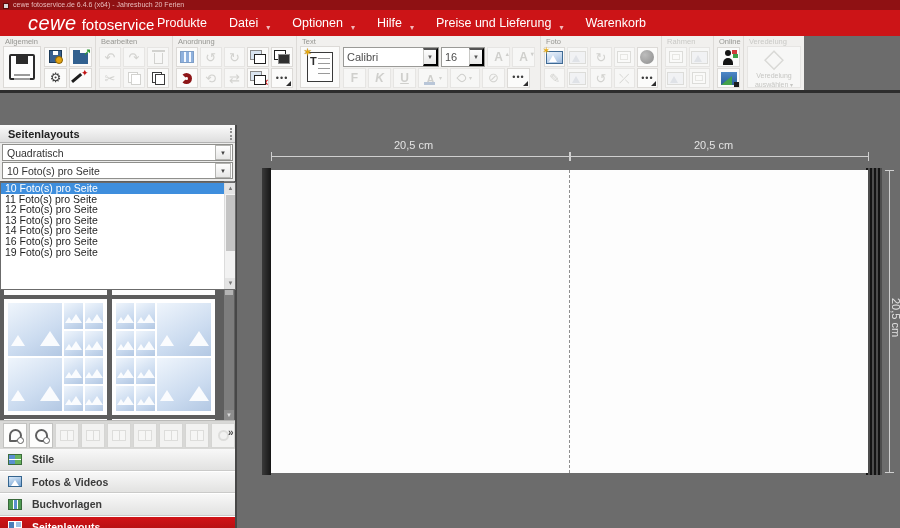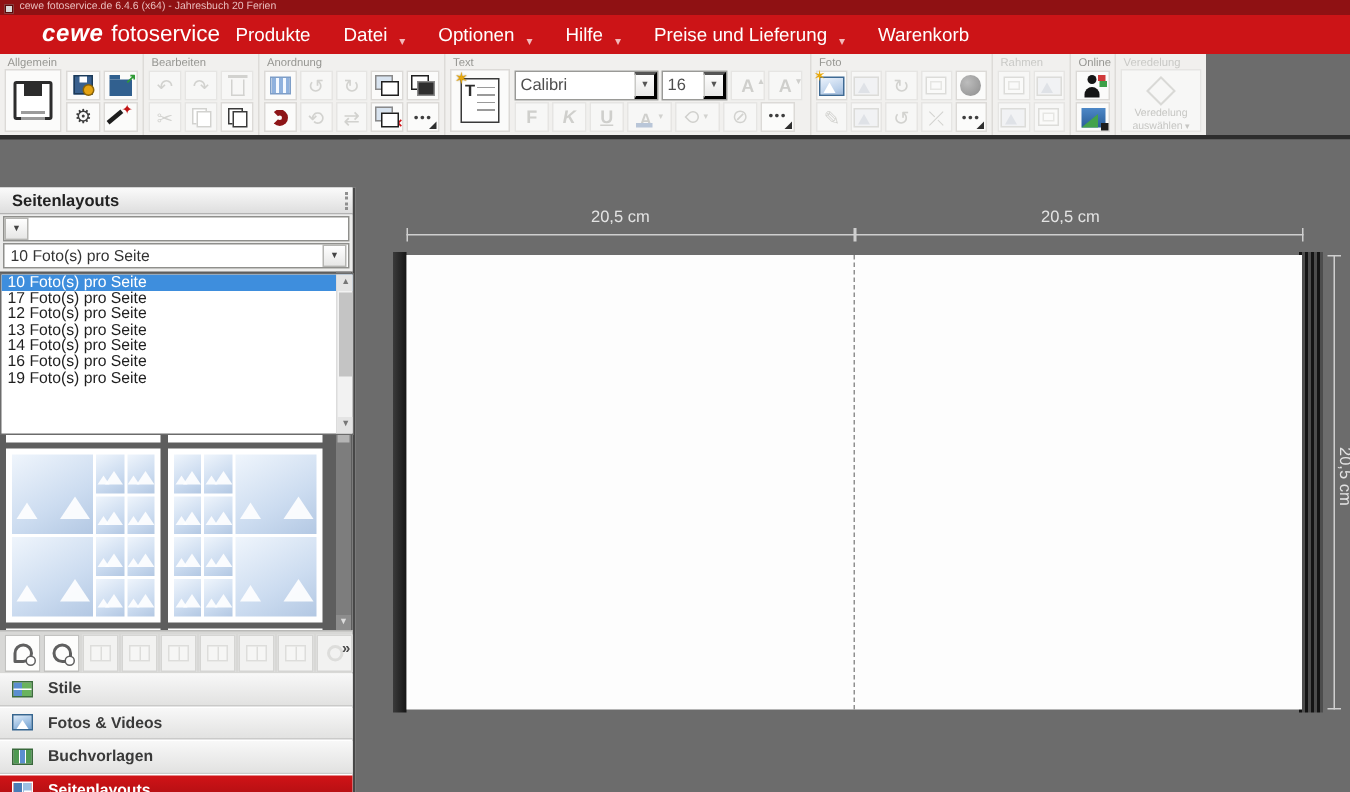--- a/index.html
+++ b/index.html
@@ -7,21 +7,21 @@
   #stage{position:relative;width:900px;height:528px;overflow:hidden;background:#6c6c6c;}
 
   
   .titlebar{position:absolute;left:0;top:0;width:900px;height:10px;background:#8f1113;display:flex;align-items:flex-end;padding:0 0 1px 3px;}
   .titlebar .appico{width:6px;height:6px;background:#d8d8d8;border:1px solid #5c0a0a;margin-right:4px;}
   .titlebar .ttext{font-size:7px;color:#e9bcbc;white-space:nowrap;line-height:8px;}
 
   
   .menubar{position:absolute;left:0;top:10px;width:900px;height:26px;background:#cc1417;display:flex;align-items:center;}
   .logo{display:flex;align-items:baseline;margin-left:28px;width:112px;flex:none;}
-  .logo .b1{color:#fff;font-weight:bold;font-style:italic;font-size:16px;letter-spacing:.5px;}
+  .logo .b1{color:#fff;font-weight:normal;font-style:italic;font-size:20px;letter-spacing:.5px;}
   .logo .b2{color:#fff;font-size:15px;margin-left:5px;font-weight:300;}
   .menuitems{display:flex;align-items:center;margin-left:6px;}
   .mitem{color:#fff;font-size:12.5px;padding:5px 11px;display:flex;align-items:center;cursor:default;white-space:nowrap;}
   .mitem .caret{font-size:8px;color:#f2b9ba;margin-left:8px;transform:translateY(4px);}
 
   
   .ribbon{position:absolute;left:0;top:36px;width:804px;height:54px;background:#f1f0ee;display:flex;}
   .rsec{position:relative;height:54px;border-right:1px solid #dddbd8;padding:10px 3px 2px 3px;flex:none;}
   .rlabel{position:absolute;top:1px;left:5px;font-size:7.5px;color:#969692;}
   .rlabel.paleL{color:#c9c9c6;}
@@ -482,20 +482,21 @@
   <div class="ribbon-sep"></div>
 
   <div class="sidebar">
     <div class="panel-head">
       <span>Seitenlayouts</span>
       <span class="grip"></span>
     </div>
 
     <div class="combo-zone">
       <div class="side-combo">
+        <span class="cval">Quadratisch</span>
         <button class="cbtn"></button>
       </div>
       <div class="side-combo">
         <span class="cval">10 Foto(s) pro Seite</span>
         <button class="cbtn"></button>
       </div>
     </div>
 
     <div class="thumb-panel">
       <div class="strip" style="left:4px;top:108px;width:103px;height:6px"></div>
@@ -542,21 +543,21 @@
     <div class="dd-list">
 
       <div class="dd-sb">
         <span class="sarr" style="top:0">▲</span>
         <span class="sthumb"></span>
         <span class="sarr" style="bottom:0">▼</span>
       </div>
 
         <div class="dd-opt selected">10 Foto(s) pro Seite</div>
 
-        <div class="dd-opt">17 Foto(s) pro Seite</div>
+        <div class="dd-opt">11 Foto(s) pro Seite</div>
 
         <div class="dd-opt">12 Foto(s) pro Seite</div>
 
         <div class="dd-opt">13 Foto(s) pro Seite</div>
 
         <div class="dd-opt">14 Foto(s) pro Seite</div>
 
 
         <div class="dd-opt">16 Foto(s) pro Seite</div>
 

